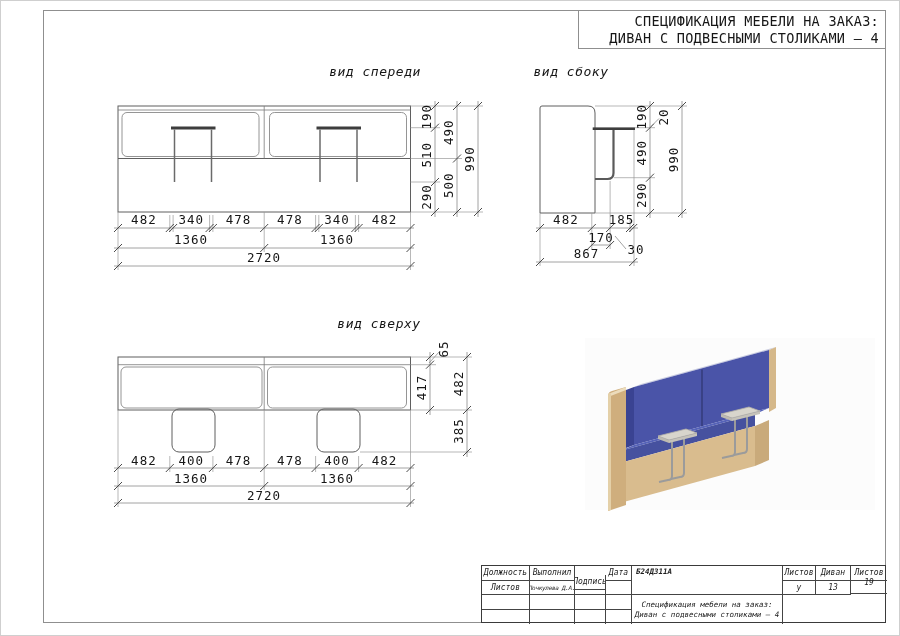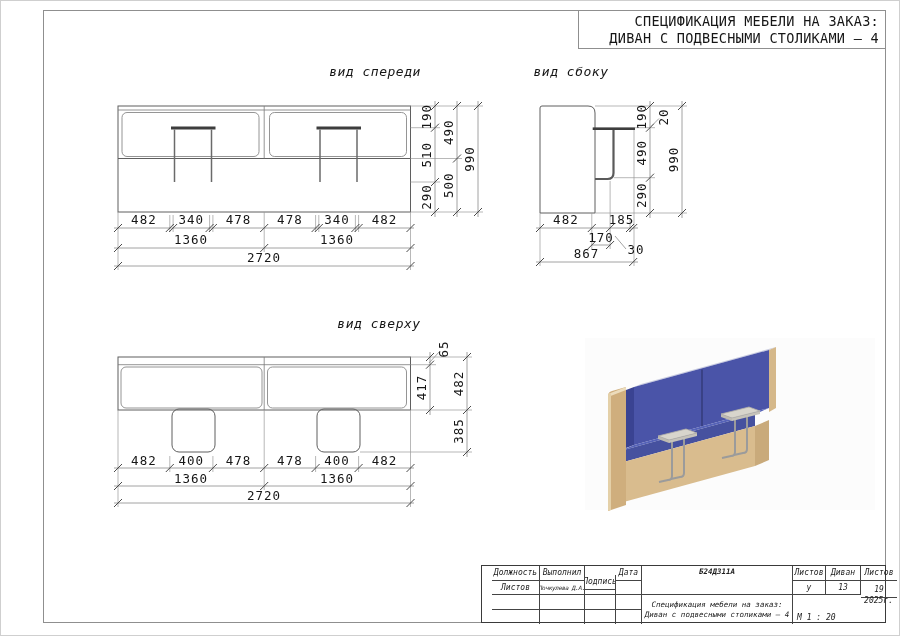--- a/index.html
+++ b/index.html
@@ -18,24 +18,24 @@
   .out{stroke:#5f5f5f;stroke-width:1;fill:none;}
   .thin{stroke:#7a7a7a;stroke-width:.8;fill:none;}
   .ext{stroke:#9a9a9a;stroke-width:.7;fill:none;}
   .dimline{stroke:#8a8a8a;stroke-width:.8;fill:none;}
   .tick{stroke:#4a4a4a;stroke-width:1;fill:none;}
   
   .tblock{position:absolute;left:481px;top:565px;width:405px;height:58px;
           border:1.4px solid #3a3a3a;box-sizing:border-box;background:#fff;}
   .cell{position:absolute;box-sizing:border-box;border-right:1px solid #444;border-bottom:1px solid #444;
         display:flex;align-items:center;justify-content:center;
-        font:italic 8px "DejaVu Sans Mono", monospace;color:#1c1c1c;overflow:hidden;white-space:nowrap;margin-left:10px;}
+        font:italic 8px "DejaVu Sans Mono", monospace;color:#1c1c1c;overflow:hidden;white-space:nowrap;}
   .cell.nr{border-right:none;text-align:right;} .cell.nb{border-bottom:none;}
   .small{font-size:6px;letter-spacing:-.3px;}
-  .doccell{flex-direction:column;align-items:center;justify-content:flex-start;
+  .doccell{flex-direction:row;align-items:flex-start;justify-content:flex-start;
            padding:1px 4px;font-size:7.5px;line-height:9px;white-space:normal;}
   .titlecell{flex-direction:column;font-size:7.5px;line-height:10px;}
   .yearscale{position:relative;display:block;}
   .year{position:absolute;top:1px;right:4px;font:italic 8px "DejaVu Sans Mono",monospace;}
   .scale{position:absolute;bottom:2px;left:4px;font:italic 8px "DejaVu Sans Mono",monospace;}
 </style>
 </head>
 <body>
 
 <div class="sheet"></div>
@@ -217,18 +217,14 @@
   </div>
   <div class="cell titlecell nb" style="left:150px;top:29px;width:151px;height:29px">
     <span>Спецификация мебели на заказ:</span>
     <span>Диван с подвесными столиками – 4</span>
   </div>
   <div class="cell" style="left:301px;top:0;width:33px;height:14.5px">Листов</div>
   <div class="cell" style="left:334px;top:0;width:35px;height:14.5px">Диван</div>
   <div class="cell nr" style="left:369px;top:0;width:36px;height:14.5px">Листов</div>
   <div class="cell" style="left:301px;top:14.5px;width:33px;height:14.5px">у</div>
   <div class="cell" style="left:334px;top:14.5px;width:35px;height:14.5px">13</div>
-  <div class="cell nr" style="left:369px;top:16px;width:36px;height:16px">19</div>
-  <div class="cell nr nb yearscale" style="left:301px;top:29px;width:104px;height:29px">
-    <span class="year">2025г.</span>
-    <span class="scale">М 1 : 20</span>
-  </div>
+  <div class="cell nr" style="left:369px;top:6px;width:36px;height:22px">19</div>
 </div>
 
 </body></html>

